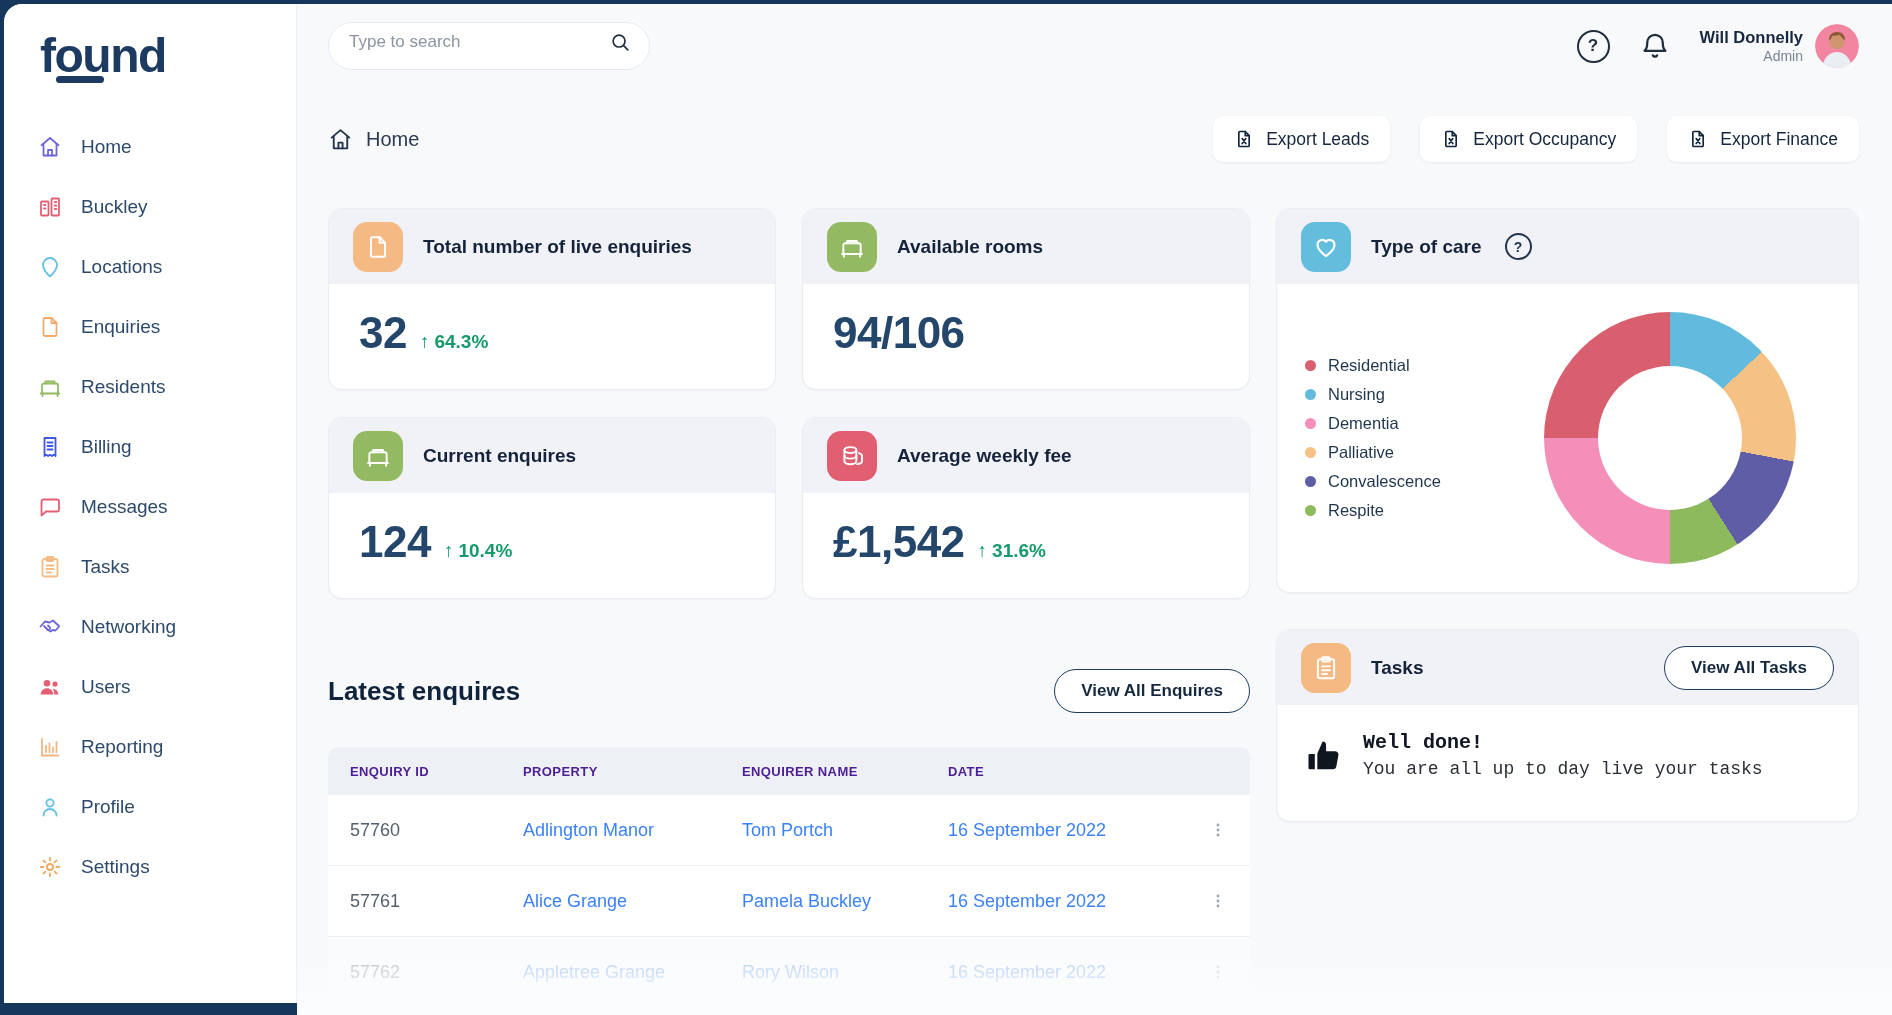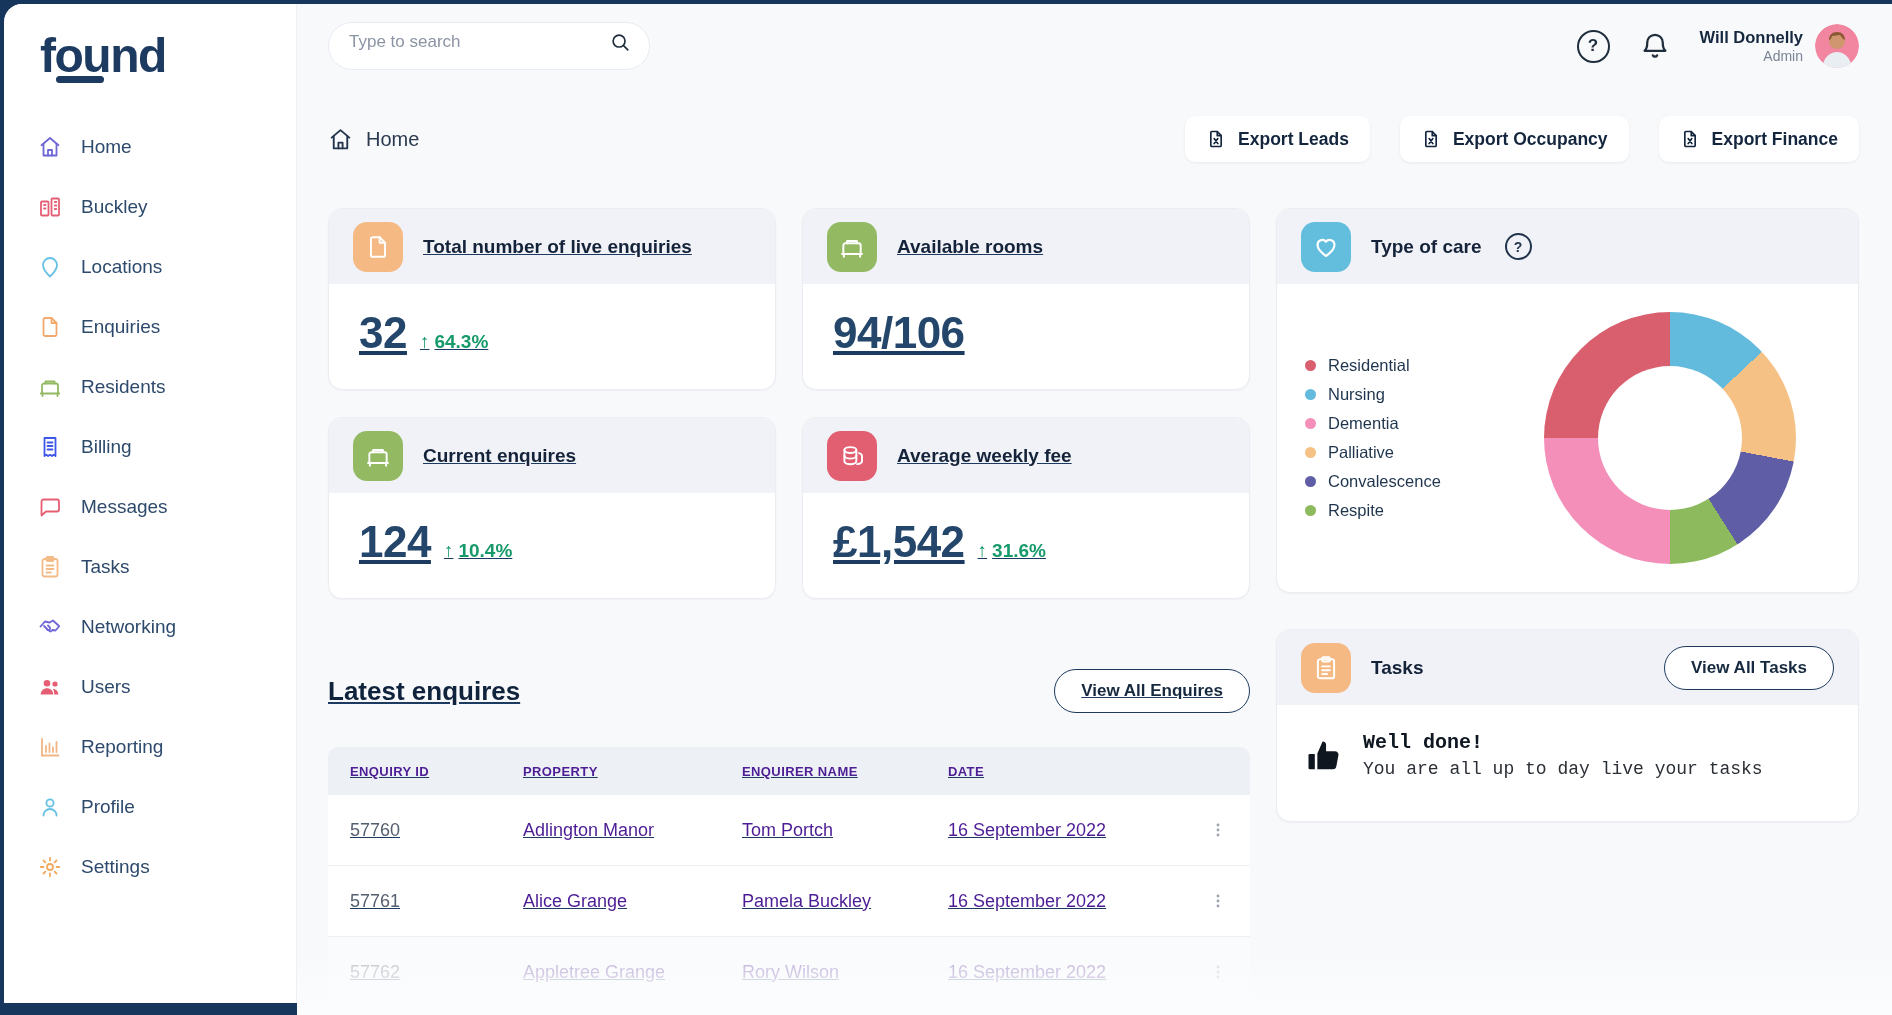--- a/index.html
+++ b/index.html
@@ -55,25 +55,25 @@
   .user-role { font-size:14px; color:#7a8494; margin-top:1px; }
   .avatar { width:44px; height:44px; border-radius:50%; overflow:hidden; flex:0 0 auto; }
 
   .page-header { margin-top:44px; height:46px; display:flex; align-items:center; justify-content:space-between; }
   .breadcrumb { display:flex; align-items:center; gap:13px; }
   .breadcrumb .bc-ic { width:25px; height:25px; color:#22344c; }
   .breadcrumb .bc-label { font-size:20px; color:#2b3a4f; }
   .export-group { display:flex; gap:30px; }
   .export-btn { height:46px; background:#fff; border:none; border-radius:10px;
     box-shadow:0 1px 3px rgba(16,24,40,.07); display:flex; align-items:center; gap:12px;
-    padding:0 21px; font-family:inherit; font-size:17.5px; font-weight:700; color:#14263e; cursor:pointer; }
+    padding:0 21px; font-family:inherit; font-size:17.5px; font-weight:400; color:#14263e; cursor:pointer; }
   .export-btn .xl-ic { width:20px; height:20px; }
 
   .dash { margin-top:46px; display:flex; gap:26px; }
-  .dash-left { width:922px; flex:0 0 auto;text-decoration:underline; }
+  .dash-left { width:922px; flex:0 0 auto; }
   .dash-right { width:583px; flex:0 0 auto; }
 
   .cards-grid { display:grid; grid-template-columns:448px 448px; gap:27px 26px; }
   .card { background:#fff; border:1px solid #ebedf2; border-radius:14px; overflow:hidden;
     box-shadow:0 1px 2px rgba(16,24,40,.04); }
   .card-head { background:#f0f2f7; height:75px; display:flex; align-items:center; padding:0 24px; gap:20px; }
   .icon-sq { width:50px; height:50px; border-radius:14px; display:flex; align-items:center;
     justify-content:center; color:#fff; flex:0 0 auto; }
   .icon-sq .sq-ic { width:26px; height:26px; }
   .card-title { font-size:19px; font-weight:700; color:#15233a; }
@@ -102,21 +102,21 @@
   
   .latest-head { margin-top:70px; display:flex; align-items:center; justify-content:space-between; width:922px; }
   .latest-title { font-size:26px; font-weight:700; color:#10233c; }
   .pill-btn { height:44px; padding:0 26px; background:#fff; border:1.6px solid #1e3a5f; border-radius:24px;
     font-family:inherit; font-size:17px; font-weight:700; color:#16293f; cursor:pointer; white-space:nowrap; }
   .table { margin-top:34px; width:922px; border-radius:10px 10px 0 0; overflow:hidden; }
   .t-row { display:grid; grid-template-columns:173px 219px 206px 250px 1fr; align-items:center; padding:0 22px; }
   .t-head { background:#edf0f5; height:48px; }
   .t-head .t-cell { font-size:13px; font-weight:700; letter-spacing:.4px; color:#4c1d95; text-transform:uppercase; }
   .t-body .t-row { background:#fff; height:71px; border-bottom:1px solid #eef0f3; cursor:pointer; }
-  .t-body .t-cell { font-size:18px; color:#4c1d95; }
+  .t-body .t-cell { font-size:18px; color:#3b82f6; }
   .t-body .t-cell.id { color:#55606f; }
   .kebab { width:20px; height:20px; color:#9aa3af; justify-self:end; cursor:pointer; }
   .t-row.faded { opacity:.35; }
 
   
   .tasks-card { margin-top:36px; height:193px; }
   .tasks-head { justify-content:space-between; }
   .tasks-head-left { display:flex; align-items:center; gap:20px; }
   .tasks-body { display:flex; align-items:center; gap:20px; padding:26px 26px 0 28px;font-family:Liberation Mono, monospace; }
   .thumb { width:38px; height:38px; color:#10161f; flex:0 0 auto; }

